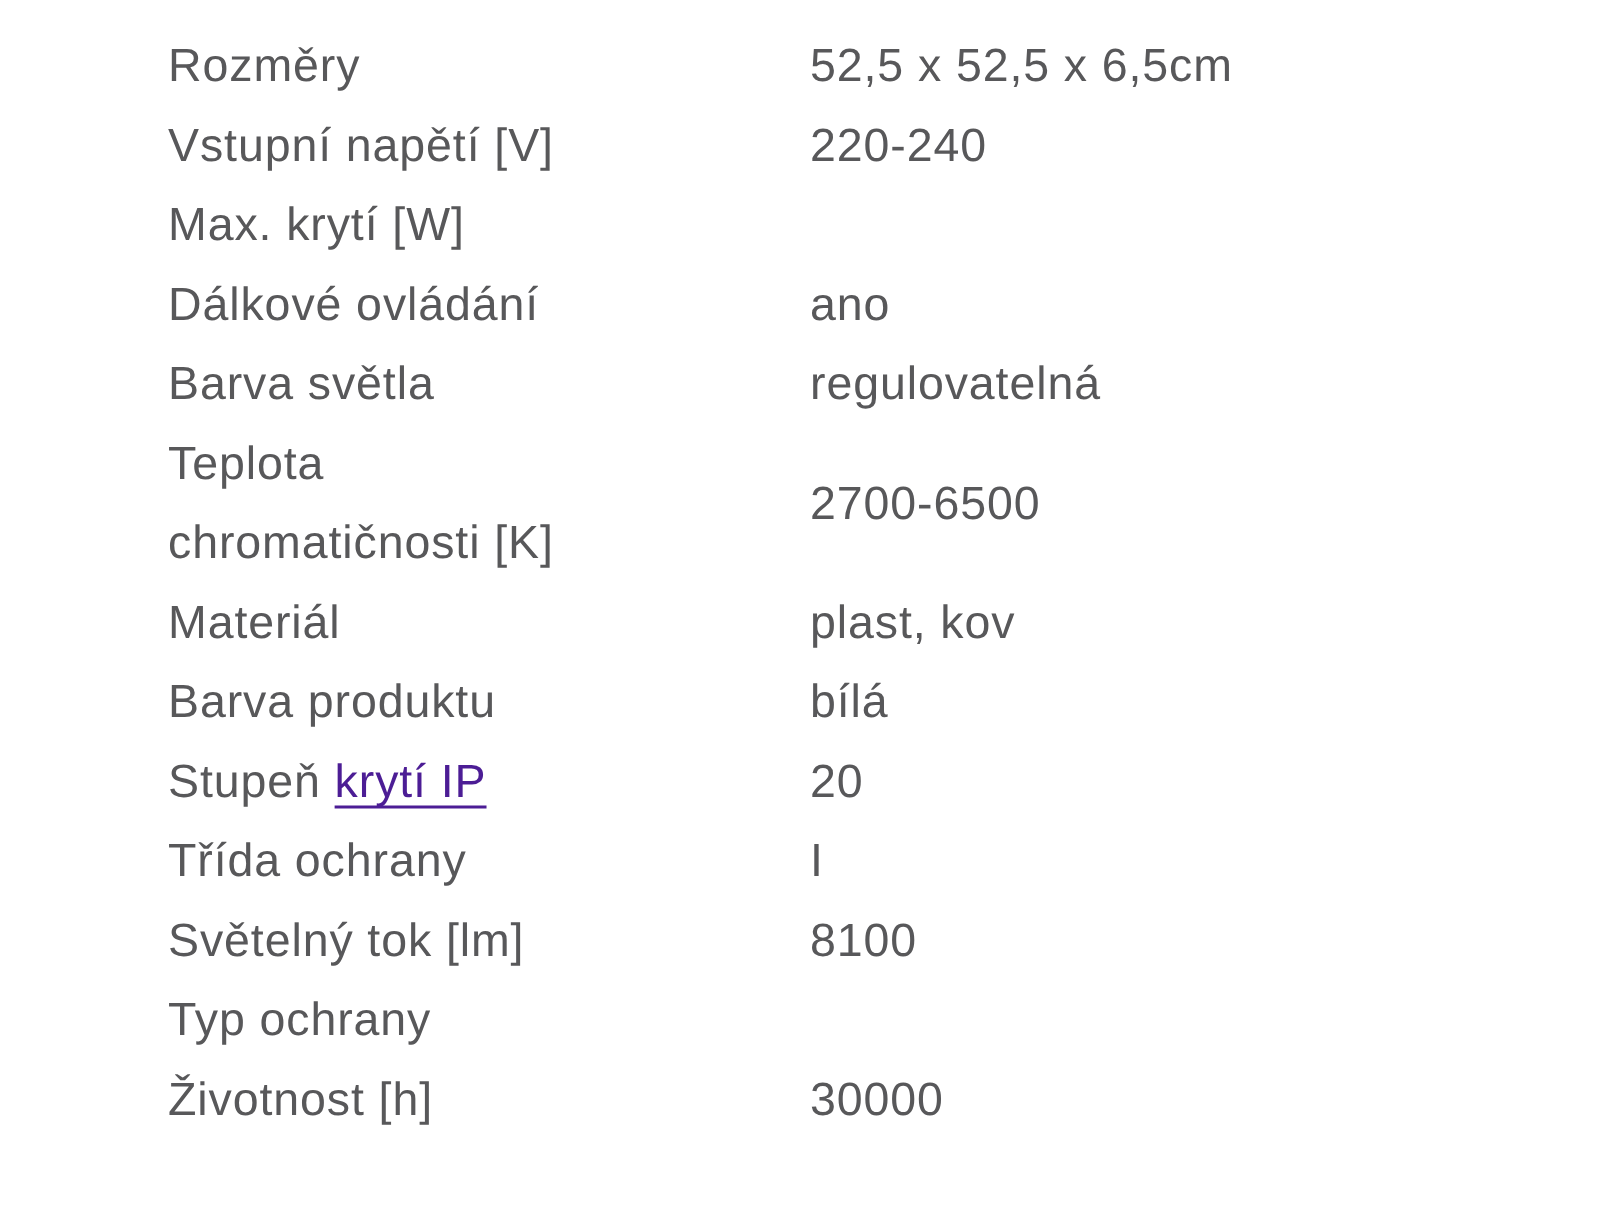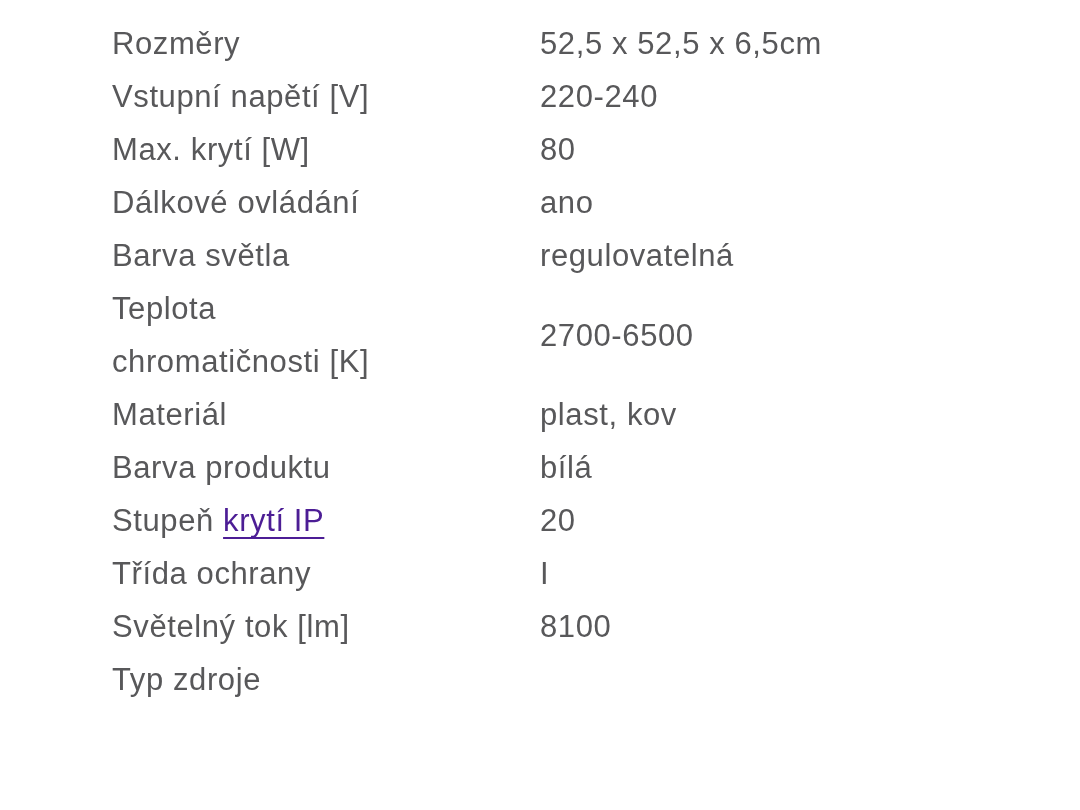--- a/index.html
+++ b/index.html
@@ -50,21 +50,20 @@
     <div class="spec-value">52,5 x 52,5 x 6,5cm</div>
   </div>
 
   <div class="spec-row">
     <div class="spec-label">Vstupní napětí [V]</div>
     <div class="spec-value">220-240</div>
   </div>
 
   <div class="spec-row">
     <div class="spec-label">Max. krytí [W]</div>
-    <div class="spec-value">80</div>
   </div>
 
   <div class="spec-row">
     <div class="spec-label">Dálkové ovládání</div>
     <div class="spec-value">ano</div>
   </div>
 
   <div class="spec-row">
     <div class="spec-label">Barva světla</div>
     <div class="spec-value">regulovatelná</div>
@@ -94,17 +93,21 @@
     <div class="spec-label">Třída ochrany</div>
     <div class="spec-value">I</div>
   </div>
 
   <div class="spec-row">
     <div class="spec-label">Světelný tok [lm]</div>
     <div class="spec-value">8100</div>
   </div>
 
   <div class="spec-row">
-    <div class="spec-label">Typ zdroje</div>
+    <div class="spec-label">Typ ochrany</div>
   </div>
 
+  <div class="spec-row">
+    <div class="spec-label">Životnost [h]</div>
+    <div class="spec-value">30000</div>
+  </div>
 
 </div>
 
 </body></html>

